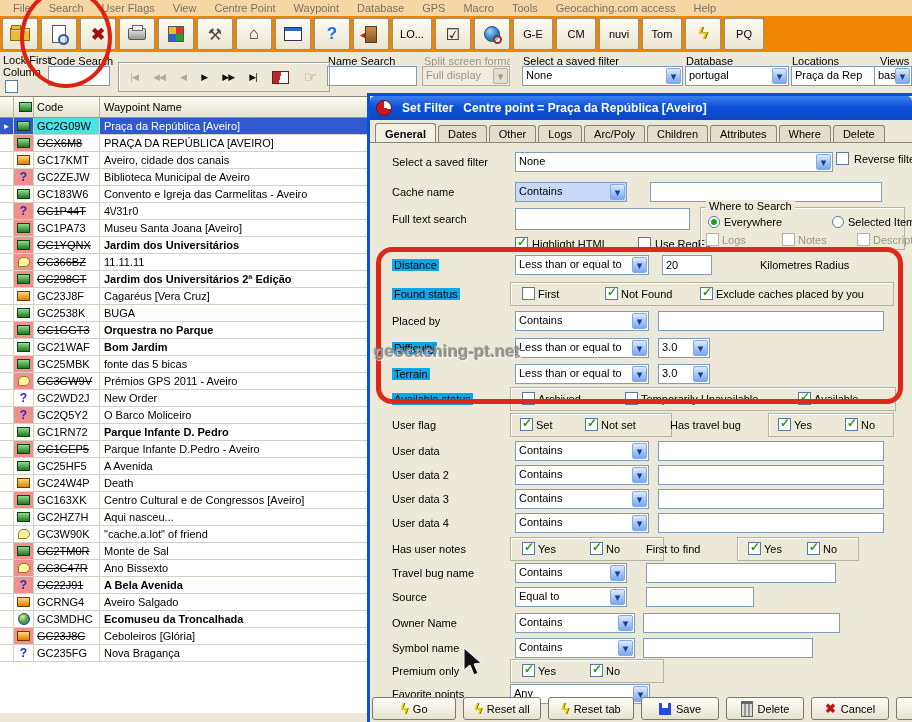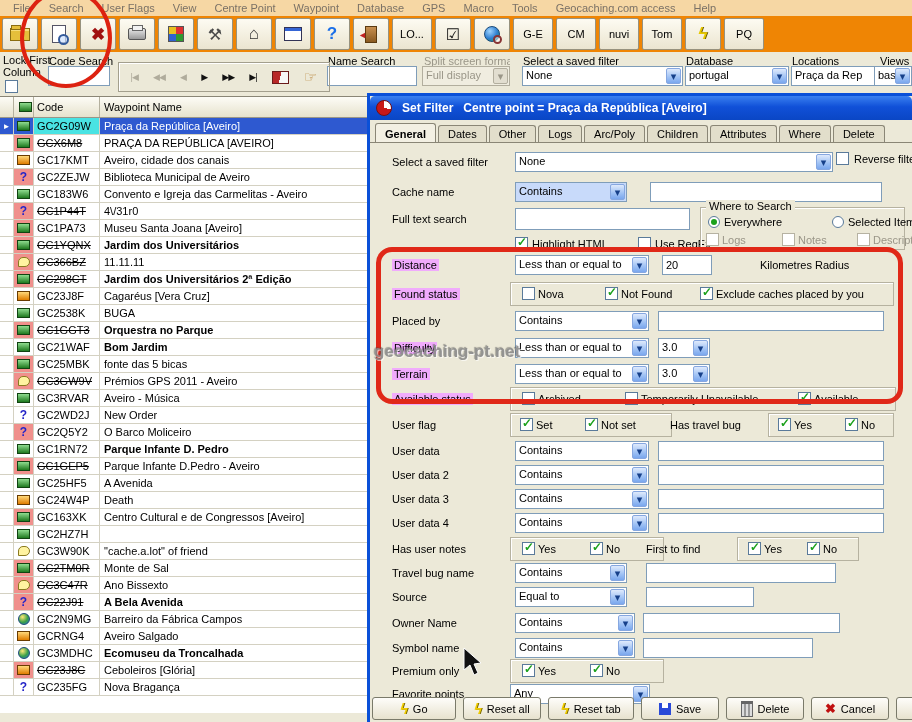--- a/index.html
+++ b/index.html
@@ -55,21 +55,21 @@
   .navg{font-size:9px;letter-spacing:-1px;color:#111}
   .navg.dis{color:#b0ac9c}
   .i-book{width:15px;height:11px;background:linear-gradient(105deg,#b82828 48%,#f7f7f7 48%);border:1px solid #6a1a1a;display:block}
   .i-hand::before{content:"☞";font-size:15px;color:#b9853c}
   .cb{position:absolute;width:13px;height:13px;background:#fff;border:1px solid #5a7a9a;box-sizing:border-box}
   .cb.checked::after{content:"✓";position:absolute;left:1px;top:-3px;color:#1ca11c;font-weight:bold;font-size:12px}
   .cb.dis{border-color:#b6b2a2}
   .rb{position:absolute;width:12px;height:12px;border-radius:50%;background:#fff;border:1px solid #5a7a9a;box-sizing:border-box}
   .rb.checked::after{content:"";position:absolute;left:2px;top:2px;width:6px;height:6px;border-radius:50%;background:#1ca11c}
   .grp{position:absolute;border:1px solid #b6b2a0;box-shadow:inset 1px 1px 0 #fff;box-sizing:border-box}
-  .hl{background:#f0abfc;padding:0 2px}
+  .hl{background:#0ea5e9;padding:0 2px}
   
   .wtable{position:absolute;left:0;top:96px;width:372px;height:616px;background:#fff;border-top:1px solid #8a8676}
   .thead{display:flex;height:21px;background:linear-gradient(#fdfcf6,#e6e2cd);border-bottom:1px solid #9a9688;box-sizing:border-box}
   .th{border-right:1px solid #b4b09e;display:flex;align-items:center;padding-left:4px;box-sizing:border-box}
   .trow{display:flex;height:17px;border-bottom:1px solid #d4d1c2;box-sizing:border-box}
   .td{border-right:1px solid #d4d1c2;display:flex;align-items:center;box-sizing:border-box;overflow:hidden;white-space:nowrap}
   .c-marker{width:14px;justify-content:center;font-size:8px}
   .c-icon{width:20px;justify-content:center}
   .c-code{width:66px;padding-left:3px}
   .c-name{flex:1;padding-left:4px}
@@ -346,28 +346,20 @@
           <div class="td c-marker"></div>
           <div class="td c-icon pinkbg">
             <span class="ci e"></span>
           </div>
           <div class="td c-code strike">GC3GW9V</div>
           <div class="td c-name">Prémios GPS 2011 - Aveiro</div>
         </div>
         <div class="trow">
           <div class="td c-marker"></div>
           <div class="td c-icon">
-            <span class="ci "></span>
-          </div>
-          <div class="td c-code">GC3RVAR</div>
-          <div class="td c-name">Aveiro - Música</div>
-        </div>
-        <div class="trow">
-          <div class="td c-marker"></div>
-          <div class="td c-icon">
             <span class="ci q"></span>
           </div>
           <div class="td c-code">GC2WD2J</div>
           <div class="td c-name">New Order</div>
         </div>
         <div class="trow">
           <div class="td c-marker"></div>
           <div class="td c-icon pinkbg">
             <span class="ci q"></span>
           </div>
@@ -413,20 +405,21 @@
           </div>
           <div class="td c-code">GC163XK</div>
           <div class="td c-name">Centro Cultural e de Congressos [Aveiro]</div>
         </div>
         <div class="trow">
           <div class="td c-marker"></div>
           <div class="td c-icon">
             <span class="ci "></span>
           </div>
           <div class="td c-code">GC2HZ7H</div>
+          <div class="td c-name">Aqui nasceu...</div>
         </div>
         <div class="trow">
           <div class="td c-marker"></div>
           <div class="td c-icon">
             <span class="ci e"></span>
           </div>
           <div class="td c-code">GC3W90K</div>
           <div class="td c-name">"cache.a.lot" of friend</div>
         </div>
         <div class="trow">
@@ -445,28 +438,20 @@
           <div class="td c-code strike">GC3C47R</div>
           <div class="td c-name">Ano Bissexto</div>
         </div>
         <div class="trow">
           <div class="td c-marker"></div>
           <div class="td c-icon pinkbg">
             <span class="ci q"></span>
           </div>
           <div class="td c-code strike">GC22J91</div>
           <div class="td c-name bold">A Bela Avenida</div>
-        </div>
-        <div class="trow">
-          <div class="td c-marker"></div>
-          <div class="td c-icon">
-            <span class="ci g"></span>
-          </div>
-          <div class="td c-code">GC2N9MG</div>
-          <div class="td c-name">Barreiro da Fábrica Campos</div>
         </div>
         <div class="trow">
           <div class="td c-marker"></div>
           <div class="td c-icon">
             <span class="ci m"></span>
           </div>
           <div class="td c-code">GCRNG4</div>
           <div class="td c-name">Aveiro Salgado</div>
         </div>
         <div class="trow">
@@ -546,21 +531,21 @@
     <span class="glbl" style="left:503px;top:138px">Descriptions</span>
 
     <span class="lbl" style="left:22px;top:163px"><span class="hl">Distance</span></span>
     <span class="combo" style="left:145px;top:159px;width:134px">Less than or equal to</span>
     <span class="tin" style="left:292px;top:159px;width:50px">20</span>
     <span class="lbl" style="left:390px;top:163px">Kilometres Radius</span>
 
     <span class="lbl" style="left:22px;top:192px"><span class="hl">Found status</span></span>
     <span class="grp" style="left:140px;top:186px;width:384px;height:24px"></span>
     <span class="cb" style="left:152px;top:191px"></span>
-    <span class="lbl" style="left:168px;top:192px">Nova</span>
+    <span class="lbl" style="left:168px;top:192px">First</span>
     <span class="cb checked" style="left:235px;top:191px"></span>
     <span class="lbl" style="left:251px;top:192px">Not Found</span>
     <span class="cb checked" style="left:330px;top:191px"></span>
     <span class="lbl" style="left:346px;top:192px">Exclude caches placed by you</span>
 
     <span class="lbl" style="left:22px;top:219px">Placed by</span>
     <span class="combo" style="left:145px;top:215px;width:134px">Contains</span>
     <span class="tin" style="left:288px;top:215px;width:226px"></span>
 
     <span class="lbl" style="left:22px;top:246px"><span class="hl">Difficulty</span></span>

